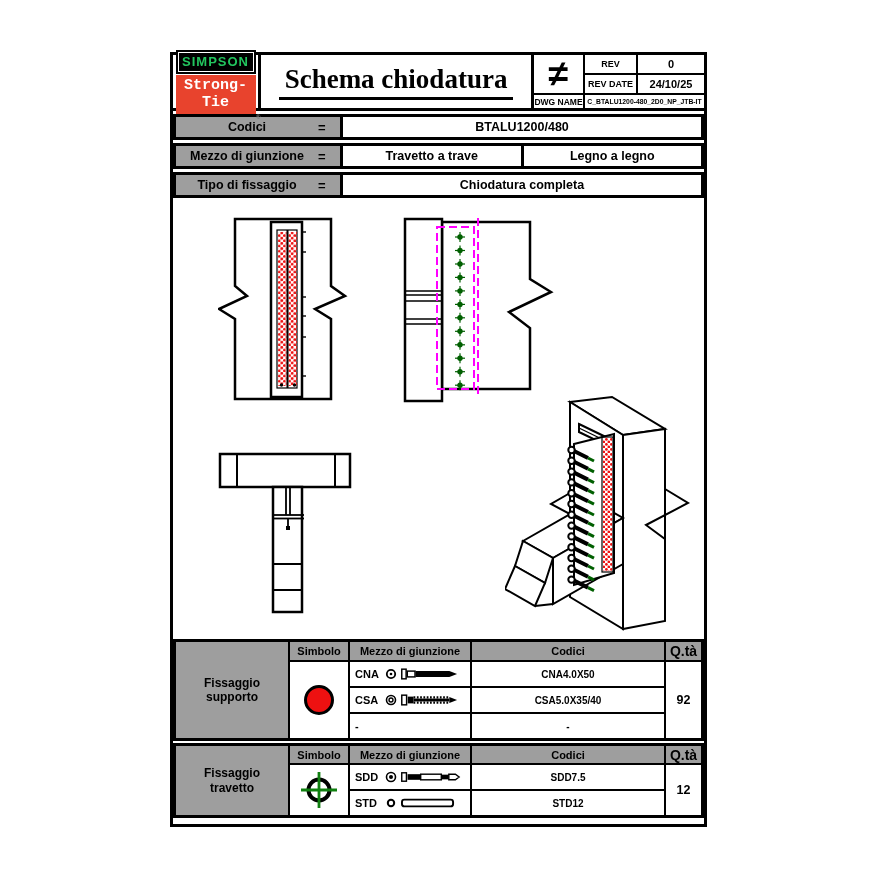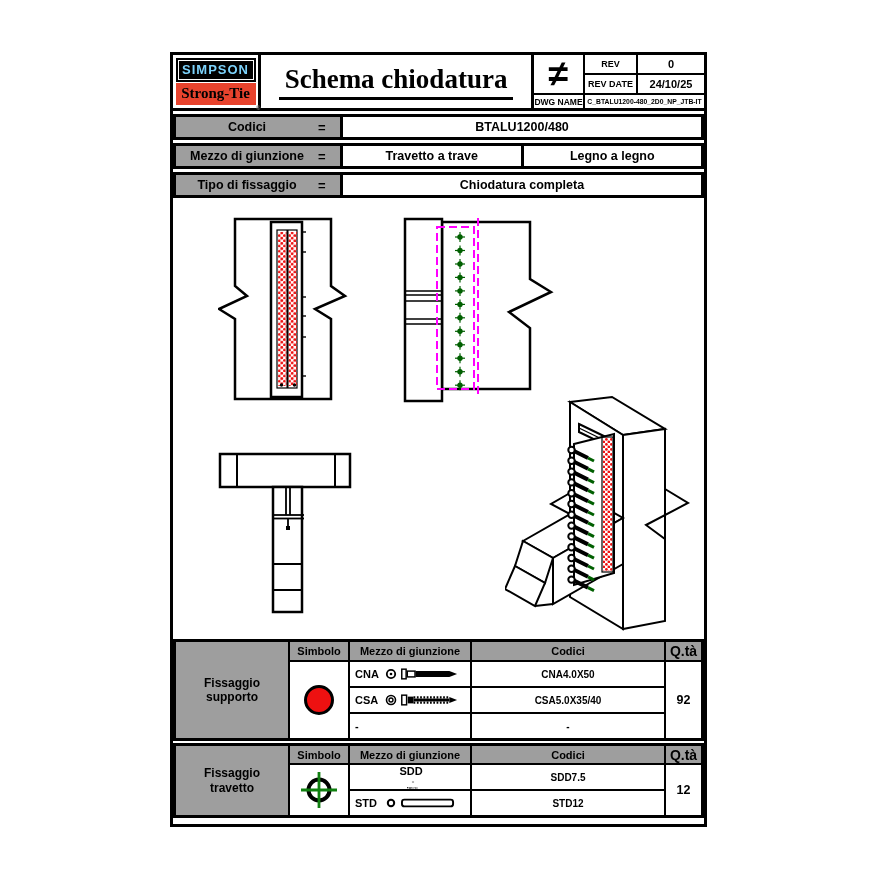--- a/index.html
+++ b/index.html
@@ -9,22 +9,22 @@
   *{margin:0;padding:0;box-sizing:border-box;}
   body{background:#fff;font-family:"Liberation Sans",sans-serif;font-weight:bold;color:#000;}
   .canvas{position:relative;width:880px;height:880px;background:#fff;overflow:hidden;}
   .sheet{position:absolute;left:170px;top:52px;width:537px;height:775px;border:3px solid #000;background:#fff;}
 
   
   .header{height:56px;border-bottom:3px solid #000;display:flex;}
   .logo-cell{width:88px;border-right:3px solid #000;display:flex;align-items:center;justify-content:center;}
   .logo{position:relative;width:80px;}
   .logo-black{background:#000;padding:2px;}
-  .logo-black-inner{border:1.5px solid #fff;color:#7dd3fc;font-size:13px;letter-spacing:1px;text-align:center;padding:1px 0 2px;}
-  .logo-red{background:var(--logo-red);color:#000000;font-family:Liberation Serif, serif;font-size:15px;text-align:center;padding:2px 0 3px;margin-top:1px;}
+  .logo-black-inner{border:1.5px solid #fff;color:#22c55e;font-size:13px;letter-spacing:1px;text-align:center;padding:1px 0 2px;}
+  .logo-red{background:var(--logo-red);color:#ffffff;font-family:Liberation Mono, monospace;font-size:15px;text-align:center;padding:2px 0 3px;margin-top:1px;}
   .logo-reg{position:absolute;right:-5px;bottom:-6px;font-size:6px;color:#777;}
   .title-cell{flex:1;border-right:3px solid #000;display:flex;align-items:center;justify-content:center;font-family:Liberation Serif, serif;}
   .title{font-size:27px;border-bottom:3px solid #000;padding:0 6px 2px;}
   .rev-block{width:170px;display:grid;grid-template-columns:49px 51px 1fr;grid-template-rows:18px 18px 1fr;gap:2px;background:#000;}
   .rev-block .c{background:#fff;display:flex;align-items:center;justify-content:center;}
   .sym-cell{grid-row:1/3;font-size:36px;line-height:1;}
   .rev-lab{font-size:9px;}
   .rev-val{font-size:11px;}
   .dwg-lab{font-size:8.5px;}
   .dwg-val{grid-column:2/4;font-size:6.8px;white-space:nowrap;}
@@ -365,21 +365,21 @@
       <div class="c gray hcell hqty">Q.tà</div>
 
       <div class="c symcell">
         <svg width="40" height="40" viewBox="0 0 40 40">
           <circle cx="20" cy="20" r="10.5" fill="none" stroke="#000" stroke-width="4"></circle>
           <line x1="20" y1="2" x2="20" y2="38" style="stroke:var(--green)" stroke-width="2.8"></line>
           <line x1="2" y1="20" x2="38" y2="20" style="stroke:var(--green)" stroke-width="2.8"></line>
         </svg>
       </div>
 
-      <div class="c mezzo" style="grid-column:3;grid-row:2;flex-direction:column;">
+      <div class="c mezzo" style="grid-column:3;grid-row:2;">
         <span class="fname">SDD</span>
         <svg width="12" height="12" viewBox="0 0 12 12">
             <circle cx="6" cy="6" r="4.5" fill="none" stroke="#000" stroke-width="1.6"></circle>
             <circle cx="6" cy="6" r="2" fill="#000"></circle>
           </svg>
         <svg width="60" height="12" viewBox="0 0 64 12">
             <rect x="0.8" y="1.5" width="5" height="9" fill="#fff" stroke="#000" stroke-width="1.5"></rect>
             <rect x="7" y="3" width="14" height="6" fill="#000"></rect>
             <rect x="21" y="3" width="22" height="6" fill="#fff" stroke="#000" stroke-width="1.5"></rect>
             <rect x="43" y="3.5" width="8" height="5" fill="#000"></rect>

